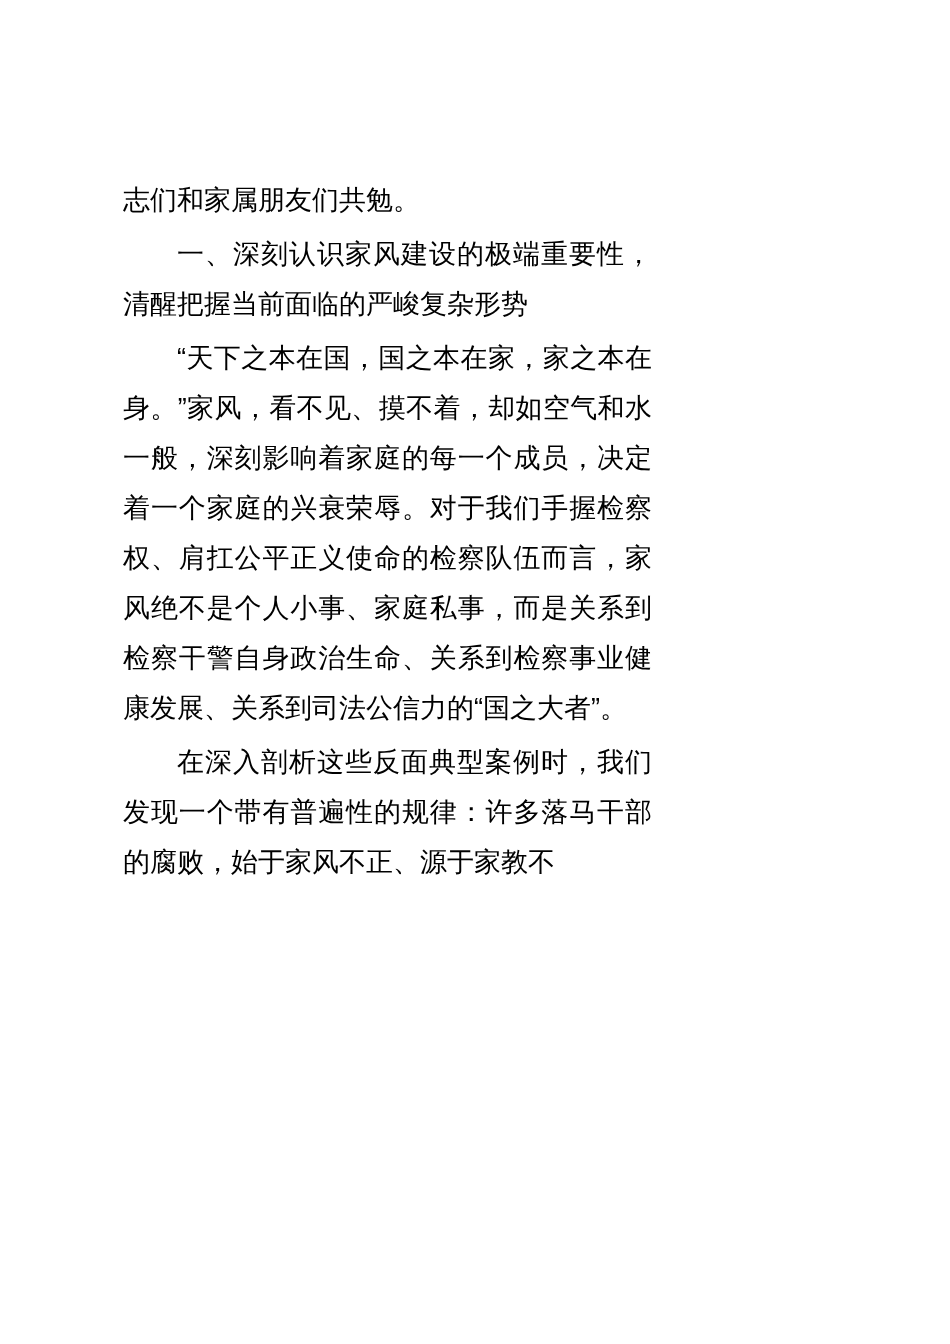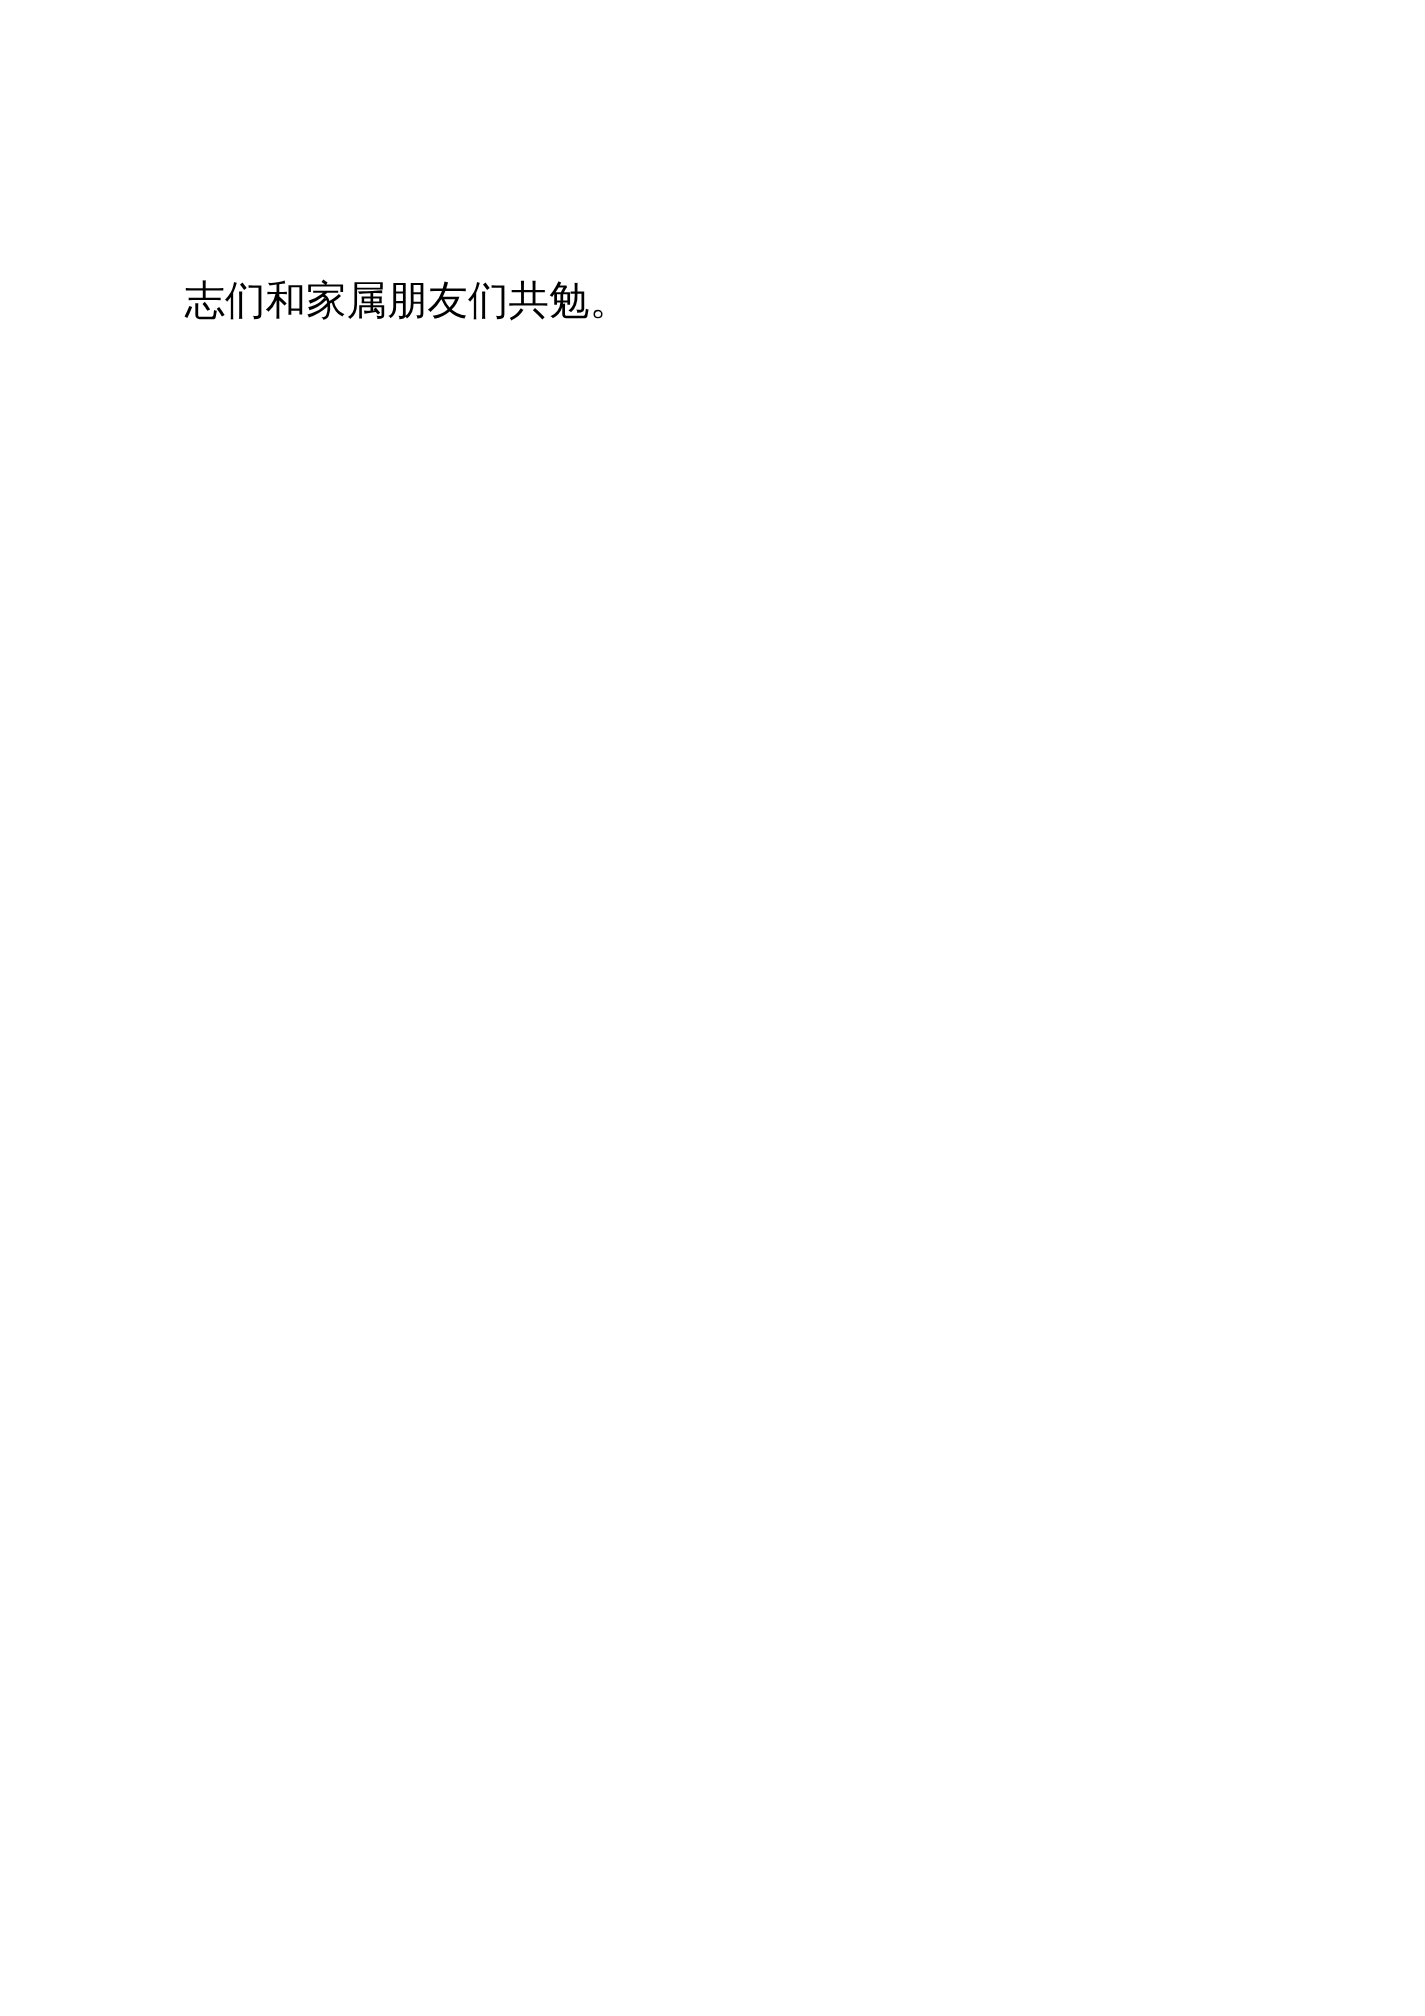--- a/index.html
+++ b/index.html
@@ -39,14 +39,17 @@
   .noindent {
     text-indent: 0;
   }
 </style>
 </head>
 <body>
 
 <div class="page">
   <div class="doc">
     <p class="noindent">志们和家属朋友们共勉。</p>
+    <p class="indent">一、深刻认识家风建设的极端重要性，清醒把握当前面临的严峻复杂形势</p>
+    <p class="indent">“天下之本在国，国之本在家，家之本在身。”家风，看不见、摸不着，却如空气和水一般，深刻影响着家庭的每一个成员，决定着一个家庭的兴衰荣辱。对于我们手握检察权、肩扛公平正义使命的检察队伍而言，家风绝不是个人小事、家庭私事，而是关系到检察干警自身政治生命、关系到检察事业健康发展、关系到司法公信力的“国之大者”。</p>
+    <p class="indent">在深入剖析这些反面典型案例时，我们发现一个带有普遍性的规律：许多落马干部的腐败，始于家风不正、源于家教不</p>
   </div>
 </div>
 
 </body></html>

